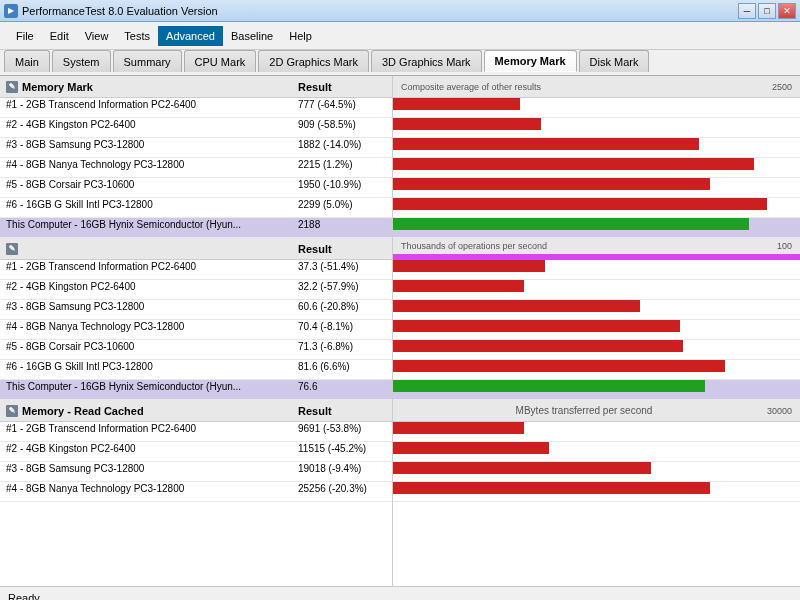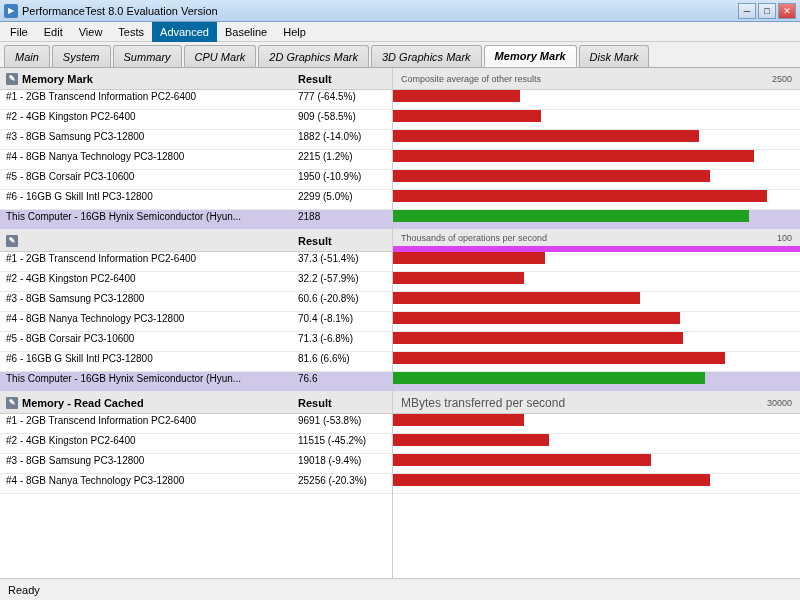--- a/index.html
+++ b/index.html
@@ -8,26 +8,26 @@
     
     .title-bar { background: linear-gradient(to bottom, #d4e5f7, #b8d4f0); height: 22px; display: flex; align-items: center; justify-content: space-between; padding: 0 4px; border-bottom: 1px solid #7a9fc0; }
     .title-bar-left { display: flex; align-items: center; gap: 4px; }
     .title-bar-icon { width: 14px; height: 14px; background: #4080c0; border-radius: 2px; display: flex; align-items: center; justify-content: center; color: white; font-size: 8px; }
     .title-bar-text { font-size: 11px; color: #000; font-weight: normal; }
     .title-bar-buttons { display: flex; gap: 2px; }
     .title-btn { width: 18px; height: 16px; border: 1px solid #7a9fc0; background: linear-gradient(to bottom, #e8f0f8, #c8d8ec); display: flex; align-items: center; justify-content: center; cursor: pointer; font-size: 9px; }
     .title-btn.close { background: linear-gradient(to bottom, #f08080, #d04040); color: white; }
 
     
-    .menu-bar { background: #f0f0f0; height: 20px; display: flex; align-items: center; padding: 0 2px; border-bottom: 1px solid #ccc; }
+    .menu-bar { background: #f0f0f0; height: 28px; display: flex; align-items: center; padding: 0 8px; border-bottom: 1px solid #ccc; }
     .menu-item { padding: 2px 8px; font-size: 11px; cursor: pointer; height: 20px; display: flex; align-items: center; }
     .menu-item.active { background: #0369a1; color: white; }
 
     
-    .tab-bar { background: #f0f0f0; height: 26px; display: flex; align-items: flex-end; padding: 0 4px; border-bottom: 1px solid #adadad; font-style: italic; }
+    .tab-bar { background: #f0f0f0; height: 26px; display: flex; align-items: flex-start; padding: 0 4px; border-bottom: 1px solid #adadad; }
     .tab { padding: 3px 10px; font-size: 11px; cursor: pointer; border: 1px solid #adadad; border-bottom: none; background: linear-gradient(to bottom, #e8e8e8, #d8d8d8); margin-right: 2px; border-radius: 3px 3px 0 0; height: 22px; display: flex; align-items: center; }
     .tab.active { background: linear-gradient(to bottom, #ffffff, #f5f5f5); border-bottom: 1px solid white; z-index: 1; font-weight: bold; }
 
     
     .main-content { display: flex; height: calc(600px - 22px - 20px - 26px - 22px); background: white; }
 
     
     .left-panel { width: 393px; overflow-y: auto; border-right: 1px solid #ccc; }
 
     
@@ -287,21 +287,21 @@
           </div>
         </div>
         <div class="data-row highlighted">
           <div class="chart-bar-container">
             <div class="chart-bar current" style="width: 76.6%;"></div>
           </div>
         </div>
       </div>
 
     <div style="height:22px;background:#e8e8e8;border-bottom:1px solid #ccc;display:flex;align-items:center;position:relative;">
-      <span style="font-size:12px;color:#555;padding-left:8px;flex:1;">MBytes transferred per second</span>
+      <span style="font-size:10px;color:#555;padding-left:8px;flex:1;text-align:center;">MBytes transferred per second</span>
       <span style="font-size:9px;color:#555;padding-right:8px;">30000</span>
     </div>
     <div id="memory-read-chart-rows">
         <div class="data-row">
           <div class="chart-bar-container">
             <div class="chart-bar" style="width: 32.3%;"></div>
           </div>
         </div>
         <div class="data-row">
           <div class="chart-bar-container">

